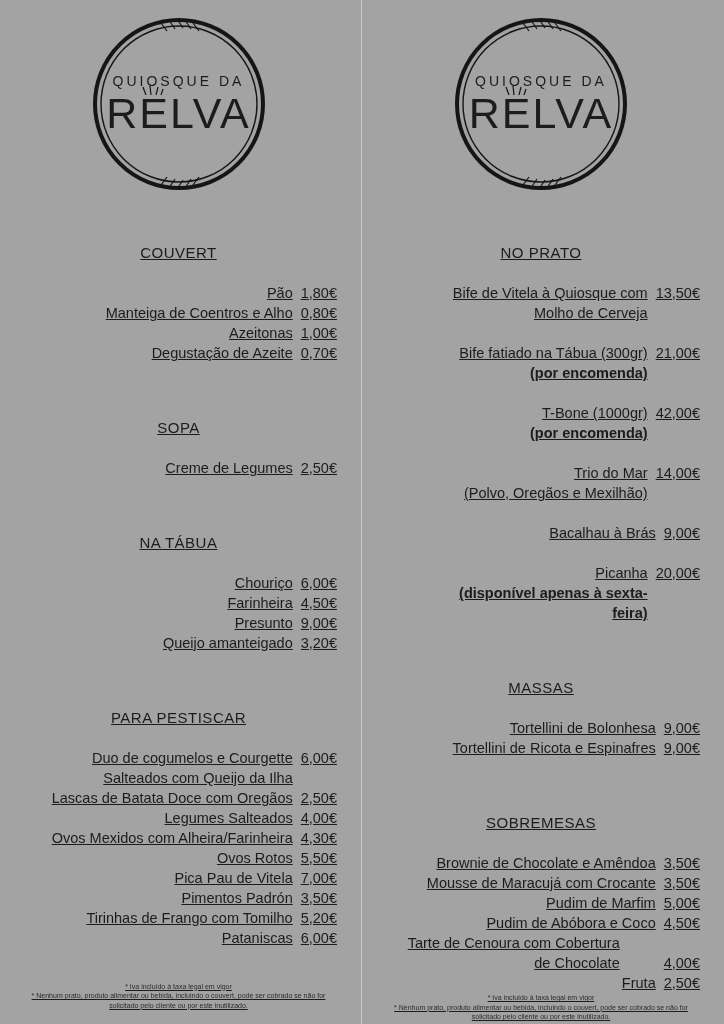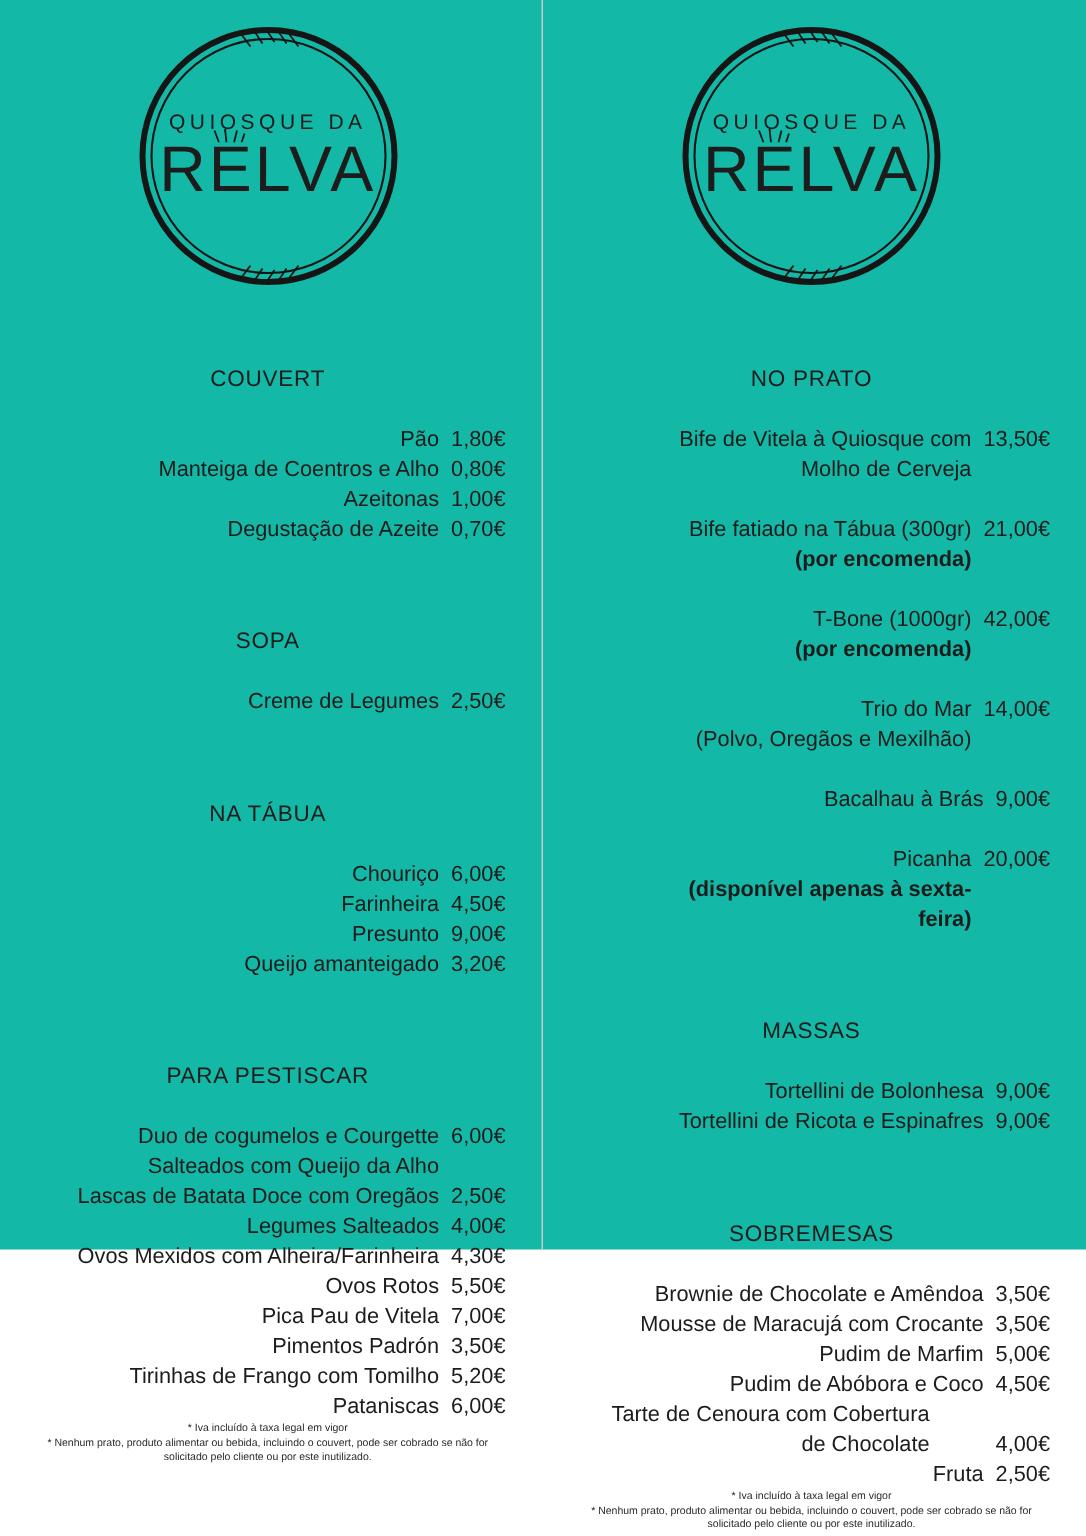--- a/index.html
+++ b/index.html
@@ -1,18 +1,18 @@
 <!DOCTYPE html>
 <html><head>
 <meta charset="utf-8">
 <style>
   * { margin:0; padding:0; box-sizing:border-box; }
   html,body { width:724px; height:1024px; }
   body { font-family:"Liberation Sans", sans-serif; background:#ffffff; color:#1c1c1c; }
-  .page { display:flex; width:724px; height:833px; background:#14b8a6; }
+  .page { display:flex; width:724px; height:1024px; background:#a3a3a3;text-decoration:underline; }
   .column { width:362px; height:100%; display:flex; flex-direction:column; padding:0 24px 8px 20px; }
   .column.left { border-right:1px solid #c9c9c9; }
 
   .logo { position:relative; width:180px; height:180px; margin:14px auto 0; flex:none; }
   .logo svg.ring { position:absolute; inset:0; }
   .logo-text { position:absolute; inset:0; display:flex; flex-direction:column; align-items:center; justify-content:center; }
   .logo-top { font-size:14px; letter-spacing:3px; margin-bottom:3px; white-space:nowrap; }
   .logo-name-wrap { position:relative; }
   .logo-name { font-size:43px; letter-spacing:2px; line-height:1; }
   .grass { position:absolute; top:-7px; left:36px; }
@@ -133,21 +133,21 @@
               <div class="item-name">Queijo amanteigado</div>
             </div>
             <div class="item-price">3,20€</div>
           </div>
         </div>
         <div class="section-title">PARA PESTISCAR</div>
         <div class="items">
           <div class="item">
             <div class="item-names">
               <div class="item-name">Duo de cogumelos e Courgette</div>
-              <div class="item-name">Salteados com Queijo da Alho</div>
+              <div class="item-name">Salteados com Queijo da Ilha</div>
             </div>
             <div class="item-price">6,00€</div>
           </div>
           <div class="item">
             <div class="item-names">
               <div class="item-name">Lascas de Batata Doce com Oregãos</div>
             </div>
             <div class="item-price">2,50€</div>
           </div>
           <div class="item">

